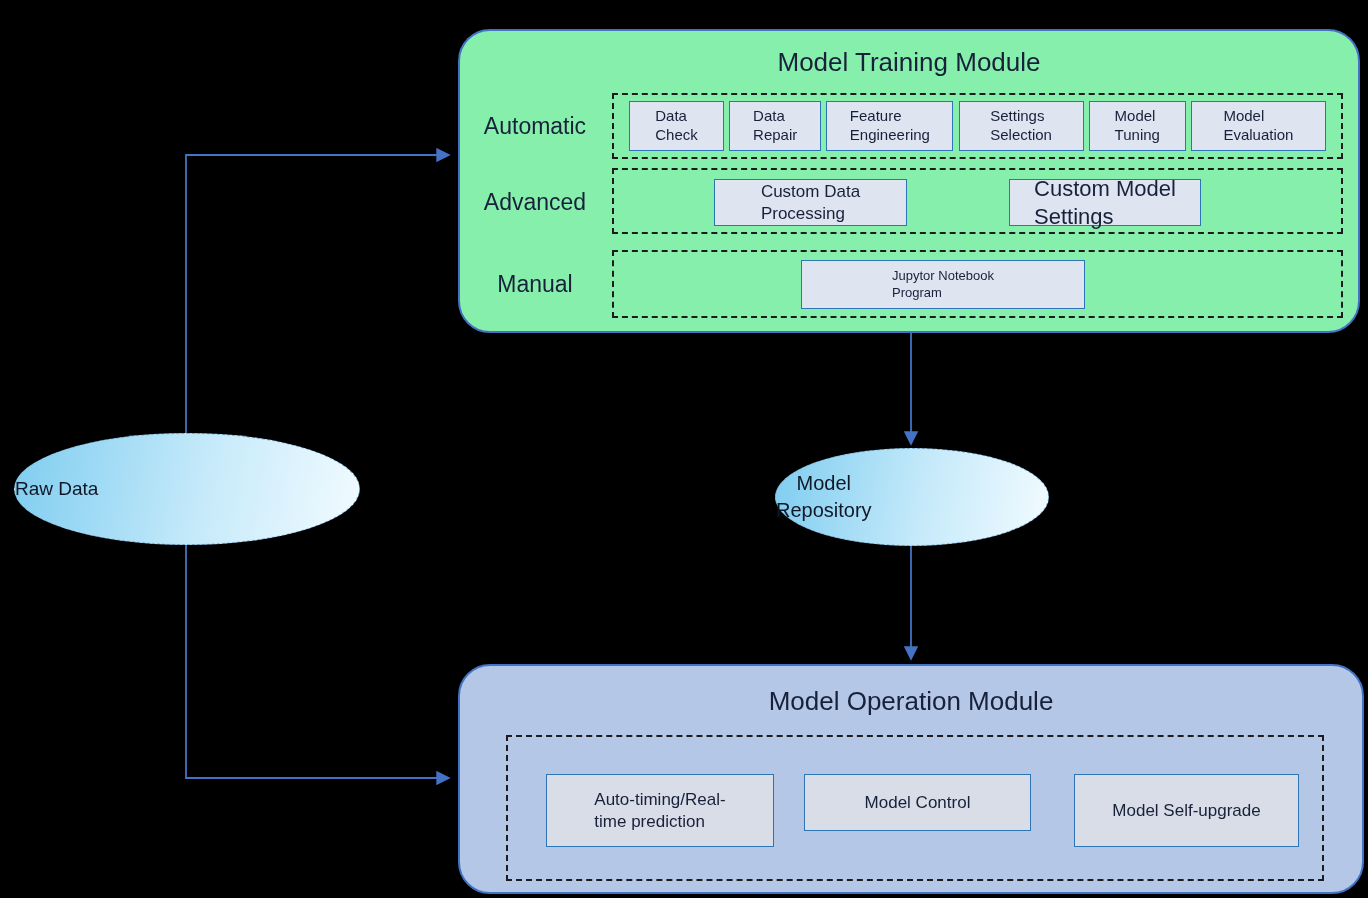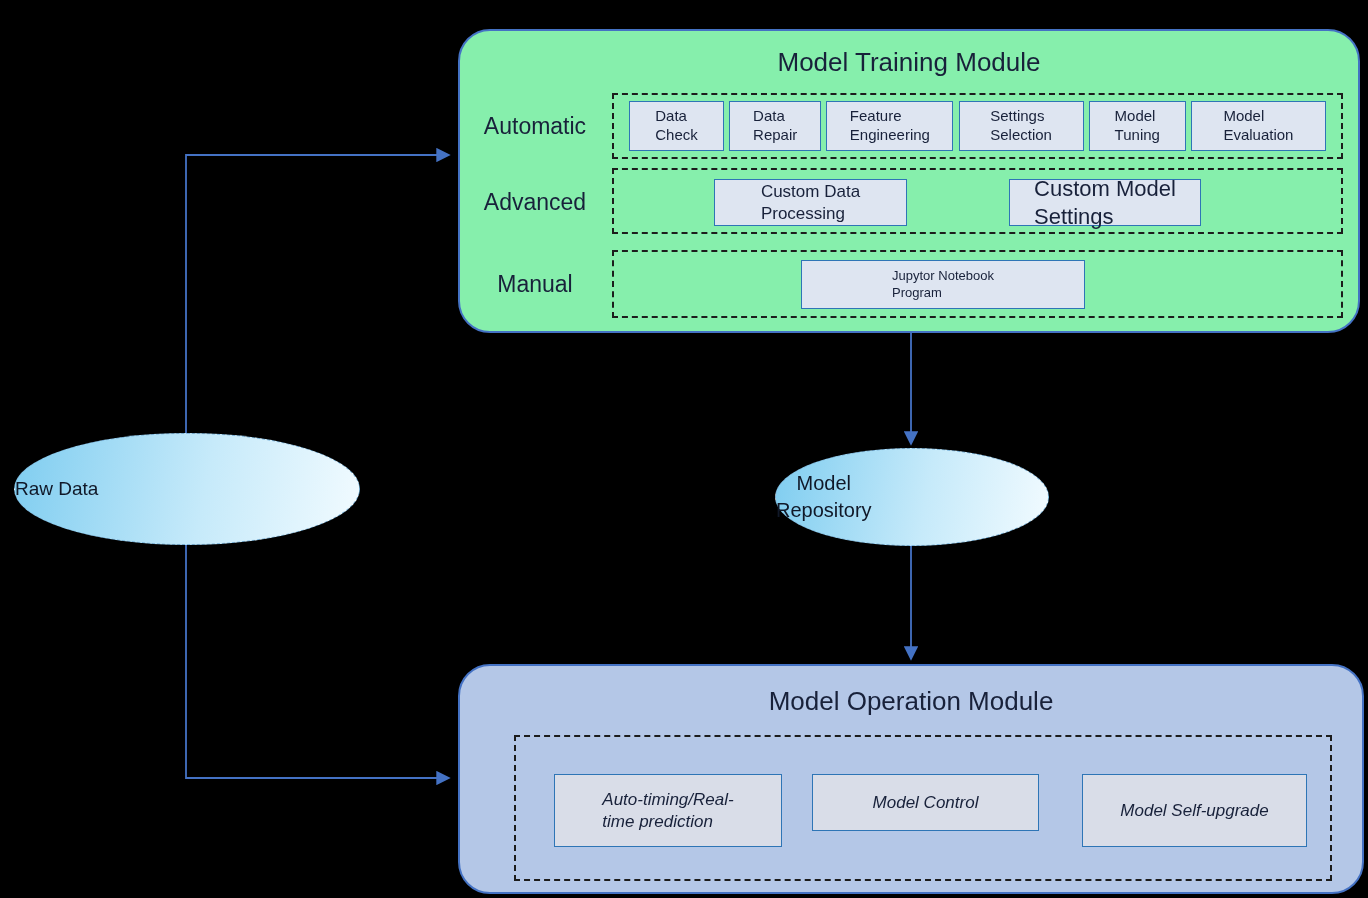--- a/index.html
+++ b/index.html
@@ -32,21 +32,21 @@
   .lbl-advanced  { top: 158px; }
   .lbl-manual    { top: 240px; }
 
   .dashed { position: absolute; border: 2px dashed #1c1c1c; box-sizing: border-box; }
   .grp-automatic {
     left: 152px; top: 62px; width: 731px; height: 66px;
     display: flex; align-items: center; justify-content: space-between; padding: 0 15px;
   }
   .grp-advanced { left: 152px; top: 137px; width: 731px; height: 66px; }
   .grp-manual   { left: 152px; top: 219px; width: 731px; height: 68px; }
-  .grp-operation { left: 54px; top: 69px; width: 818px; height: 146px; font-style: italic; }
+  .grp-operation { left: 46px; top: 69px; width: 818px; height: 146px; }
 
   .box {
     background: #dee5f1; border: 1.5px solid #2e75b6; box-sizing: border-box;
     display: flex; align-items: center; justify-content: center;
     text-align: left; white-space: pre-line; line-height: 1.25;
     color: #18213a; padding: 16px 5px;
   }
   .task { height: 50px; font-size: 15px; flex: 0 0 auto; }
   .t1 { width: 95px; }  .t2 { width: 92px; }  .t3 { width: 127px; }
   .t4 { width: 125px; } .t5 { width: 97px; }  .t6 { width: 135px; }

